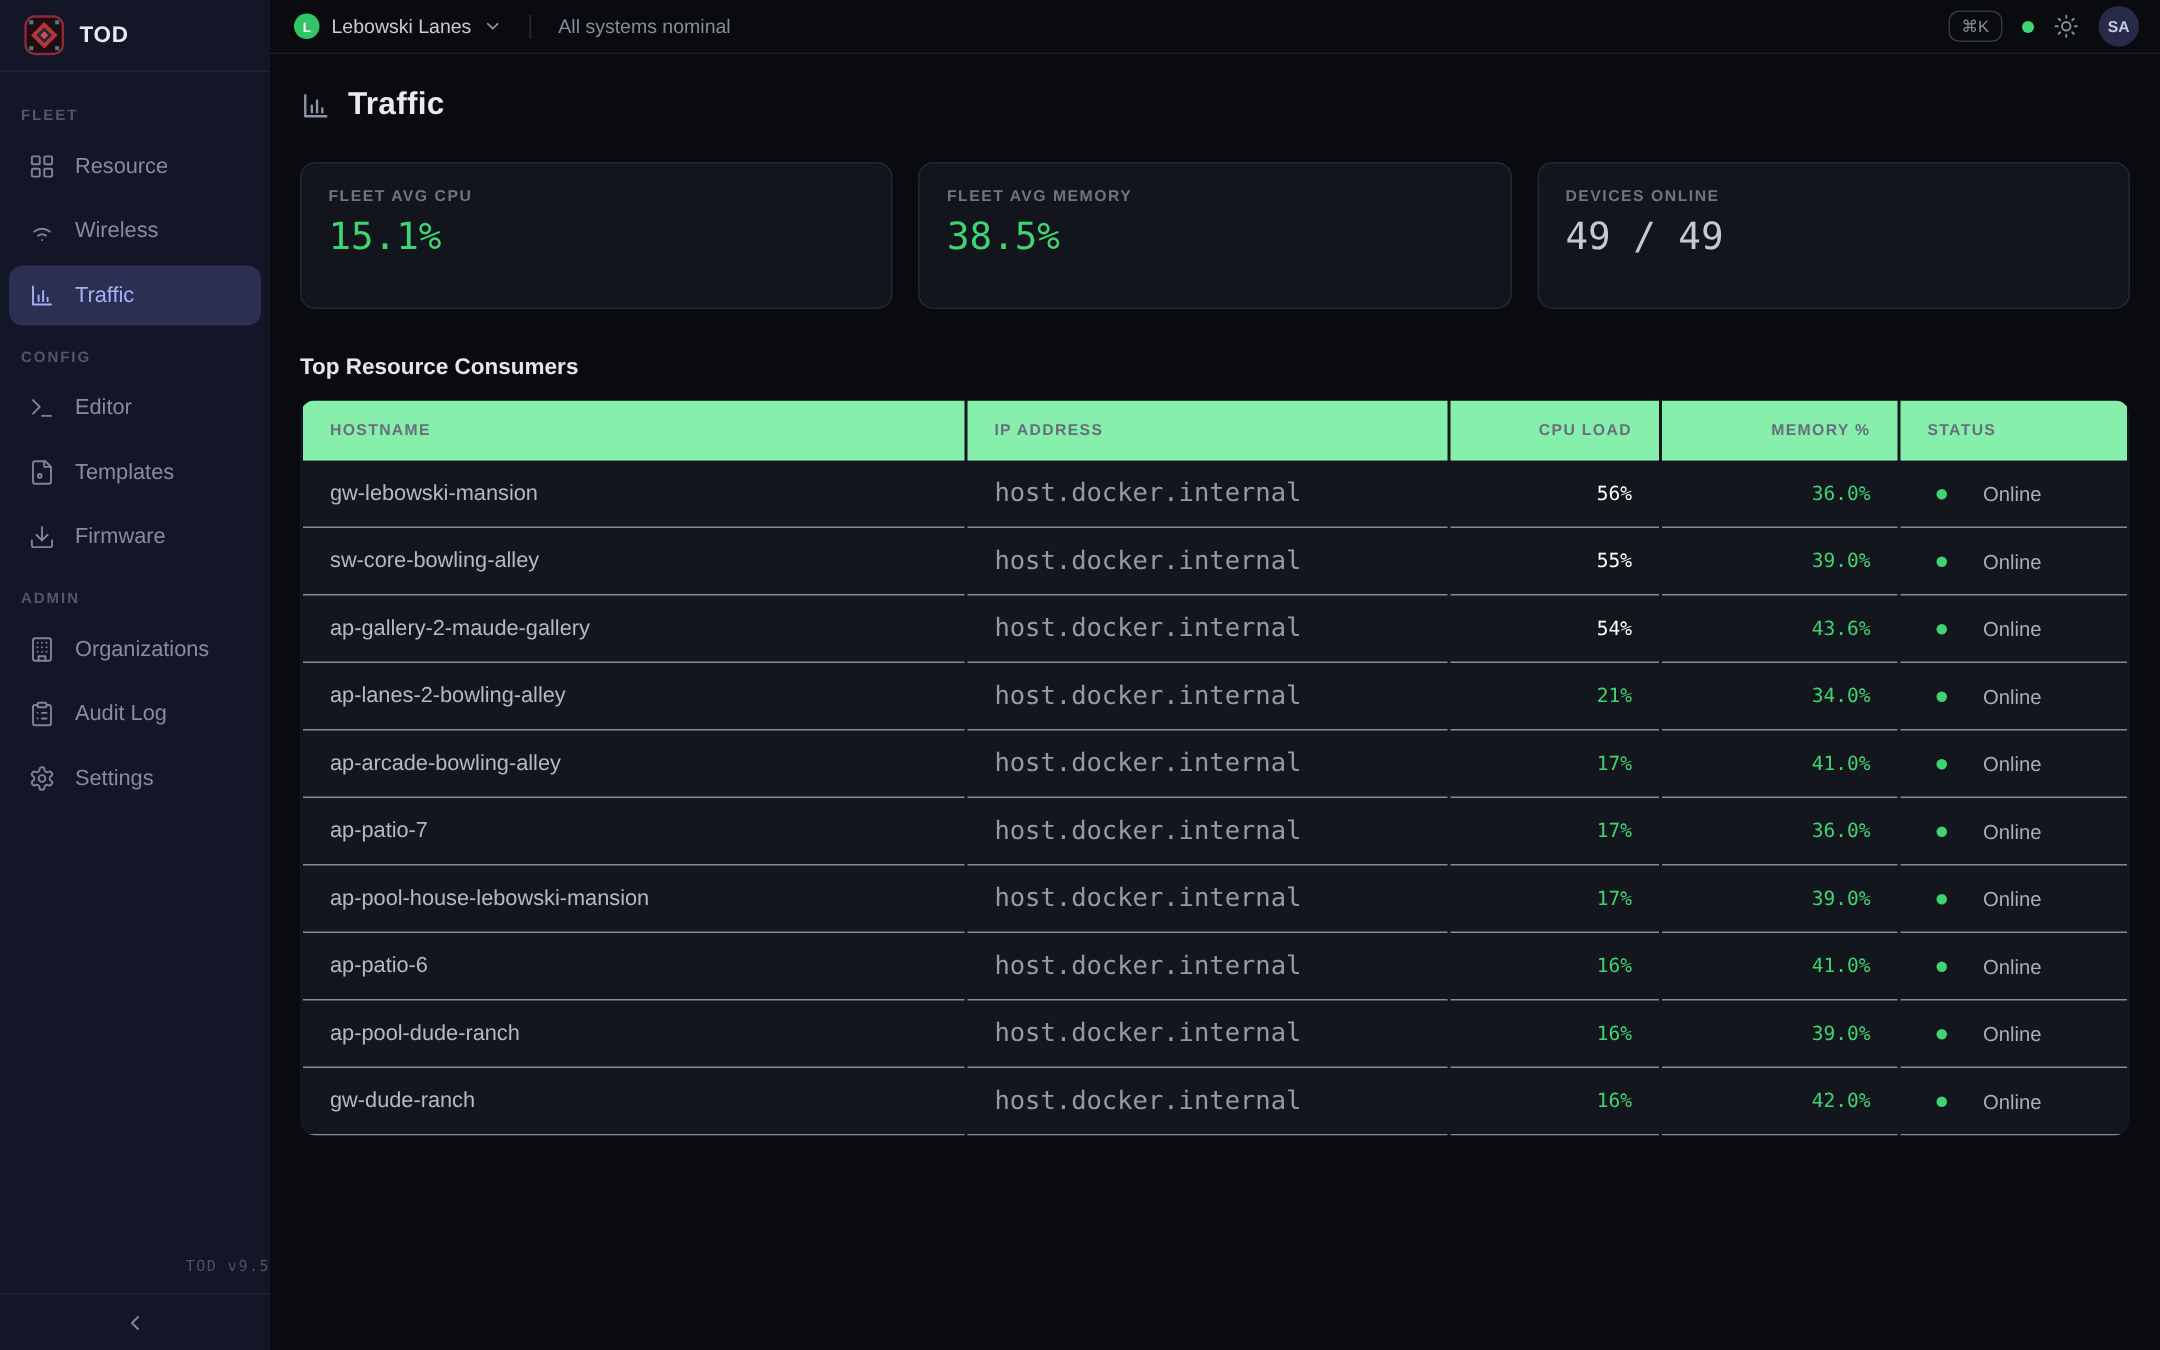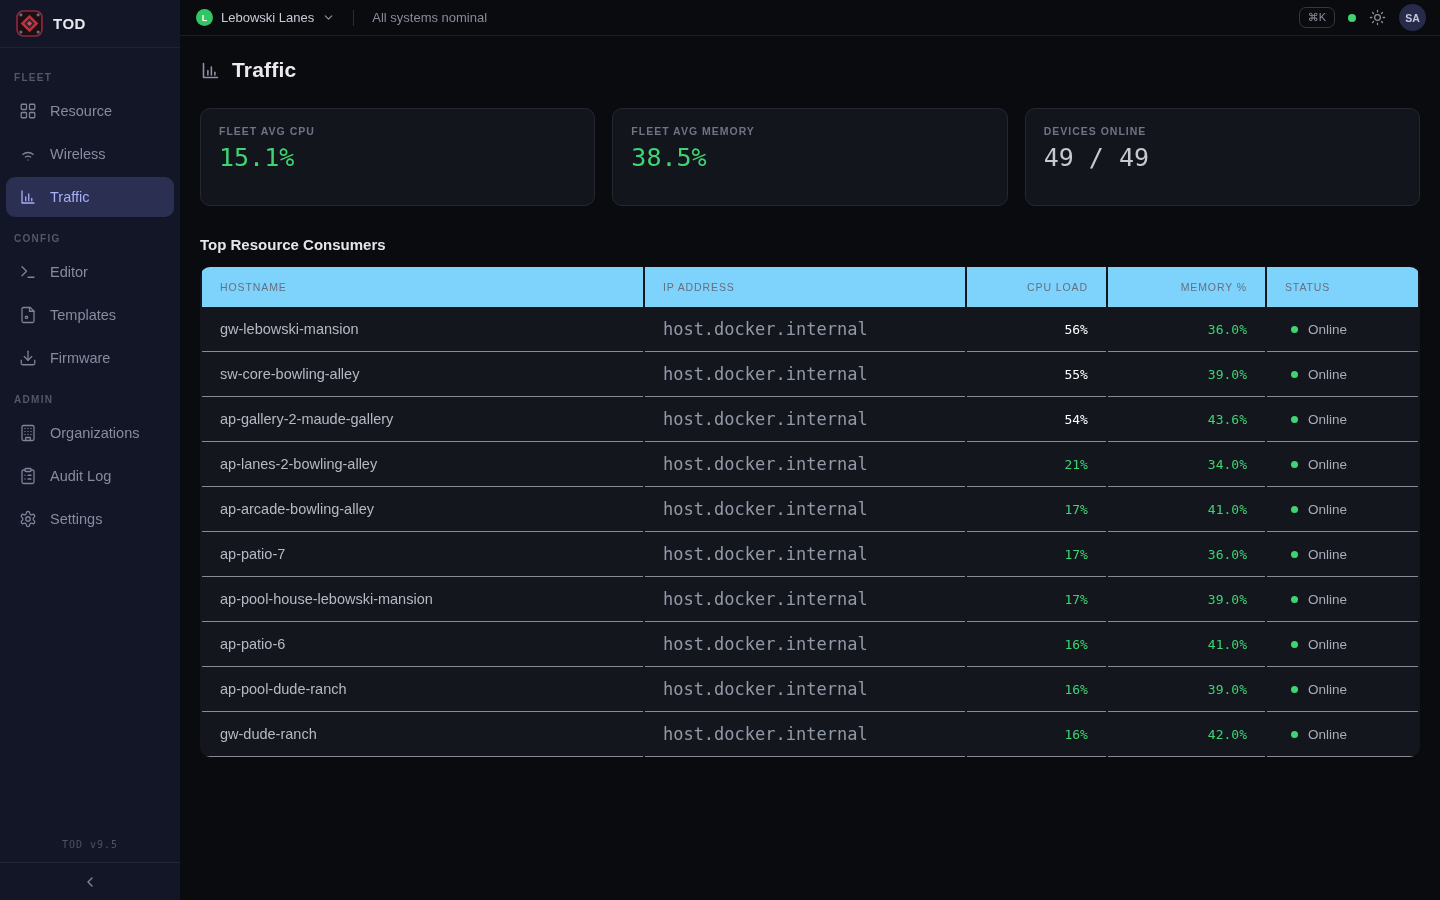--- a/index.html
+++ b/index.html
@@ -37,21 +37,21 @@
     display:flex; align-items:center; gap:13px;
     padding:0 0 0 13px; cursor:pointer;
     color:#868ba0; font-size:14.5px;
   }
   .nav-item .nav-icon { width:18px; height:18px; display:flex; align-items:center; justify-content:center; }
   .nav-item .nav-icon svg { width:18px; height:18px; stroke:#7e8398; }
   .nav-item.active { background:#2b2f51; color:#a6aff8; }
   .nav-item.active .nav-icon svg { stroke:#a6aff8; }
 
   .sidebar-version {
-    text-align:center; font-size:10px; letter-spacing:1px;
+    text-align:right; font-size:10px; letter-spacing:1px;
     color:#4d5266; padding:10px 0 12px;
   }
   .collapse-row {
     height:38px; border-top:1px solid rgba(255,255,255,0.07);
     display:flex; align-items:center; justify-content:center; cursor:pointer;
   }
   .collapse-row svg { width:16px; height:16px; stroke:#7c8193; }
 
   
   .main { flex:1 1 auto; display:flex; flex-direction:column; background:#0a0b0f; }
@@ -102,37 +102,37 @@
   }
   .stat-value { margin-top:6px; font-size:25px; }
   .stat-value.green { color:#3ed471; }
   .stat-value.gray { color:#c6c9d2; }
 
   .section-heading { margin:30px 0 14px; font-size:15px; font-weight:700; color:#e4e6eb; }
 
   .table-wrap { background:#14161e; border-radius:10px; overflow:hidden; }
   table { width:100%; border-collapse:separate; border-spacing:2px 0; table-layout:fixed; }
   thead th {
-    height:40px; background:#7dd3fc; text-align:left;
-    font-size:10.5px; font-weight:400; letter-spacing:0.9px;
+    height:40px; background:#86efac; text-align:left;
+    font-size:10.5px; font-weight:700; letter-spacing:0.9px;
     color:#696e7d; text-transform:uppercase;
     padding:0 18px; border-bottom:1px solid rgba(255,255,255,0.07);
   }
   thead th.num { text-align:right; }
   tbody td {
     height:45px; padding:0 18px; font-size:14.5px;
     border-bottom:1px solid rgba(233,236,243,0.55);
   }
   td.c-host { color:#b5b9c4; }
   td.c-ip { font-family:"DejaVu Sans Mono", monospace; font-size:17px; color:#939aa7; }
   td.c-cpu, td.c-mem { font-family:"DejaVu Sans Mono", monospace; font-size:13px; text-align:right; }
   td.c-cpu.green, td.c-mem { color:#3ed471; }
   td.c-cpu.orange { color:#ffffff; }
   td.c-status { padding-left:24px; }
-  .status-cell { display:flex; align-items:center; gap:10px; }
+  .status-cell { display:flex; align-items:center; gap:24px; }
   .status-dot { width:7px; height:7px; border-radius:50%; background:#3ed471; }
   .status-text { font-size:13.5px; color:#a9adb9; }
 </style>
 </head>
 <body>
 
 <aside class="sidebar">
   <div class="logo-row">
     <svg class="logo-mark" viewBox="0 0 26 26">
       <rect x="1" y="1" width="24" height="24" rx="6" fill="#200d13" stroke="#8f2838" stroke-width="1.6"></rect>

